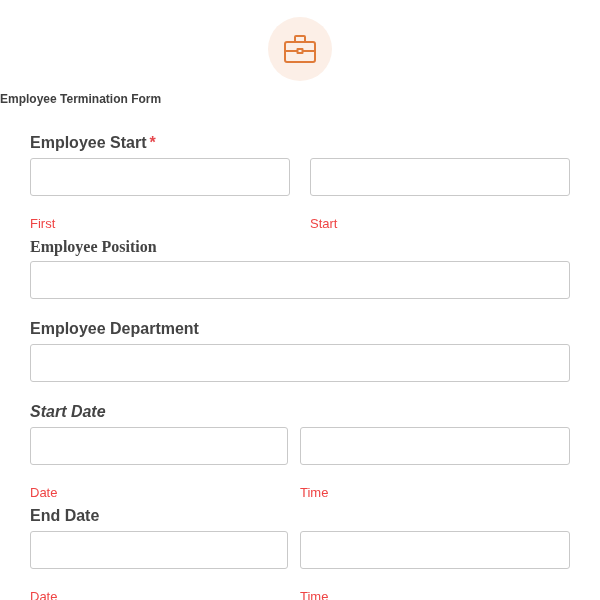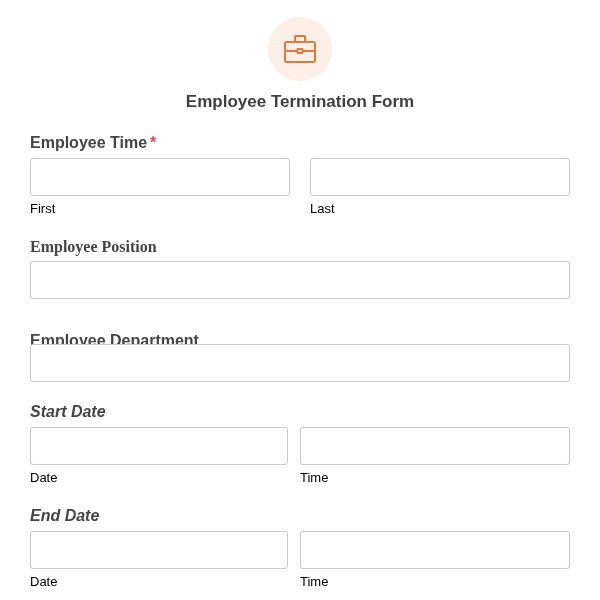--- a/index.html
+++ b/index.html
@@ -4,70 +4,70 @@
   <style>
     * { box-sizing: border-box; margin: 0; padding: 0; }
     html, body { width: 600px; height: 600px; background: #ffffff; overflow: hidden; }
     body { font-family: "Liberation Sans", "DejaVu Sans", sans-serif; color: #444444; position: relative; }
     .icon-circle {
       position: absolute; left: 268px; top: 17px; width: 64px; height: 64px;
       border-radius: 50%; background: #fcefe7;
       display: flex; align-items: center; justify-content: center;
     }
     .title {
-      position: absolute; left: 0; top: 92px; width: 600px; text-align: center;
-      font-size: 17px; font-weight: bold; color: #3f3f3f;
+      position: absolute; left: 0; top: 92px; width: 600px; 
+      font-size: 12px; font-weight: bold; color: #3f3f3f;
     }
     .label {
       position: absolute; left: 30px; font-size: 16px; font-weight: bold; color: #444444;
     }
     .req { color: #e5484d; font-weight: bold; margin-left: 3px; }
     .input {
       position: absolute; height: 38px; border: 1px solid #c9c9c9; border-radius: 3px;
       background: #ffffff; outline: none; font-size: 14px; padding: 0 10px;
       font-family: "Liberation Sans", "DejaVu Sans", sans-serif; color: #333;
     }
     .sub {
-      position: absolute; font-size: 13px; color: #000000;
+      position: absolute; font-size: 13px; color: #ef4444; margin-top: 15px;
     }
   </style>
 </head>
 <body>
 
 <div class="icon-circle">
   <svg width="34" height="30" viewBox="0 0 34 30">
     <g fill="none" stroke="#e07b39" stroke-width="2" stroke-linejoin="round">
       <rect x="12" y="2" width="10" height="6" rx="1"></rect>
       <rect x="2" y="8" width="30" height="20" rx="2"></rect>
       <line x1="2" y1="17" x2="14.5" y2="17"></line>
       <line x1="19.5" y1="17" x2="32" y2="17"></line>
       <rect x="14.5" y="15" width="5" height="4"></rect>
     </g>
   </svg>
 </div>
 
 <div class="title">Employee Termination Form</div>
 
 <div class="label" style="top:134px;">
-  <span>Employee Time</span><span class="req">*</span>
+  <span>Employee Start</span><span class="req">*</span>
 </div>
 <input class="input" style="left: 30px; top: 158px; width: 260px;" type="text" value="">
 <div class="sub" style="left:30px; top:201px;">First</div>
 <input class="input" style="left: 310px; top: 158px; width: 260px;" type="text" value="">
-<div class="sub" style="left:310px; top:201px;">Last</div>
+<div class="sub" style="left:310px; top:201px;">Start</div>
 
 <div class="label" style="top:238px;font-family:Liberation Serif, serif;">Employee Position</div>
 <input class="input" style="left: 30px; top: 261px; width: 540px;" type="text" value="">
 
-<div class="label" style="top:332px;text-align:center;">Employee Department</div>
+<div class="label" style="top:320px;text-align:center;">Employee Department</div>
 <input class="input" style="left: 30px; top: 344px; width: 540px;" type="text" value="">
 
 <div class="label" style="top:403px;font-style:italic;">Start Date</div>
 <input class="input" style="left: 30px; top: 427px; width: 258px;" type="text" value="">
 <div class="sub" style="left:30px; top:470px;">Date</div>
 <input class="input" style="left: 300px; top: 427px; width: 270px;" type="text" value="">
 <div class="sub" style="left:300px; top:470px;">Time</div>
 
-<div class="label" style="top:507px;font-style:italic;">End Date</div>
+<div class="label" style="top:507px;">End Date</div>
 <input class="input" style="left: 30px; top: 531px; width: 258px;" type="text" value="">
 <div class="sub" style="left:30px; top:574px;">Date</div>
 <input class="input" style="left: 300px; top: 531px; width: 270px;" type="text" value="">
 <div class="sub" style="left:300px; top:574px;">Time</div>
 
 </body></html>

